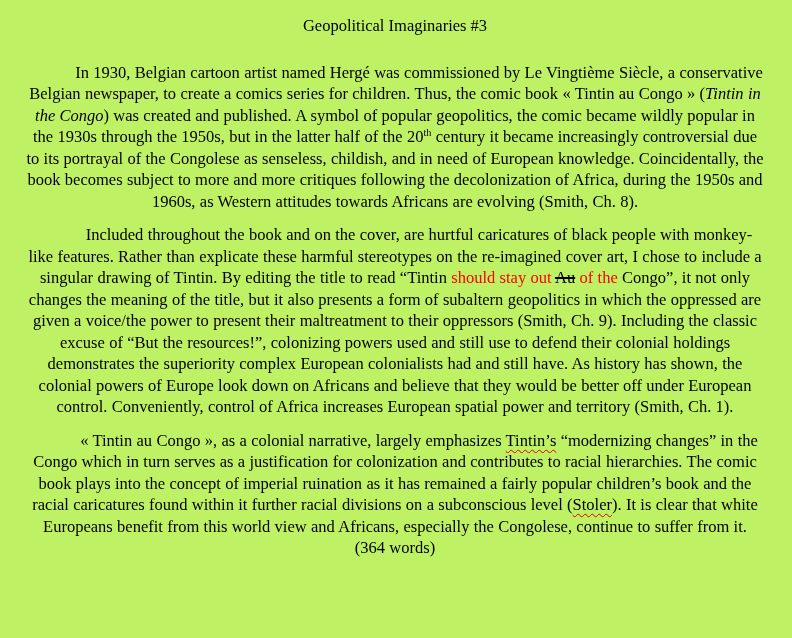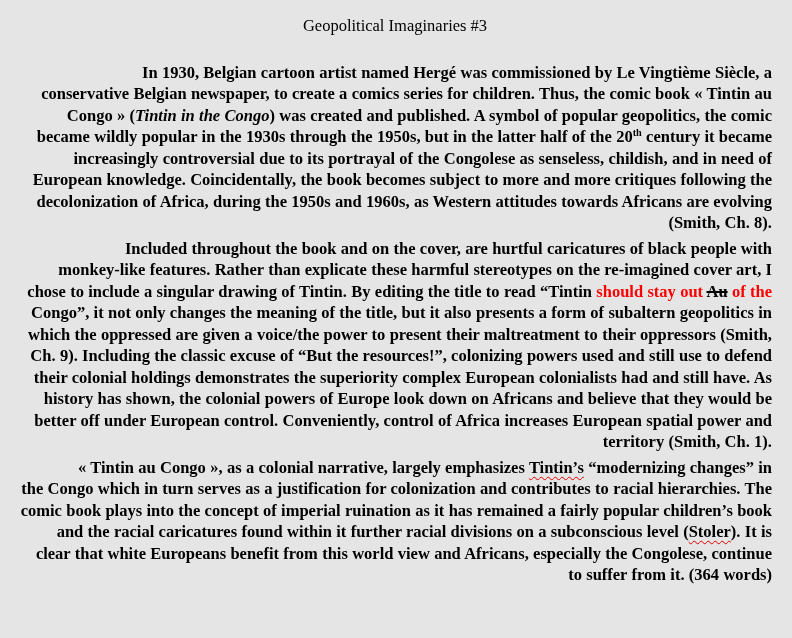--- a/index.html
+++ b/index.html
@@ -5,40 +5,39 @@
   html, body {
     margin: 0;
     padding: 0;
     background: #ffffff;
   }
   .page {
     position: relative;
     width: 792px;
     height: 638px;
     box-sizing: border-box;
-    background: #e5e5e5;
+    background: #bef264;
     padding: 15px 16px 0 14px;
     font-family: "Liberation Serif", "DejaVu Serif", serif;
     font-size: 16.5px;
     line-height: 21.5px;
     color: #000000;
     overflow: hidden;
   }
   .doc-title {
     text-align: center;
     font-weight: normal;
     font-size: 16.5px;
     margin: 0 0 25px 0;
   }
   .para {
-    margin: 4px;
+    margin: 12px;
     text-indent: 48px;
-    text-align: right;
+    text-align: center;
     word-spacing: 0.2px;
-    font-weight: bold;
   }
   
   .run-italic   { font-style: italic; }
   .run-sup      { vertical-align: super; font-size: 0.62em; line-height: 0; }
   .run-red      { color: #ff0000; }
   .run-strike   { text-decoration: line-through; text-decoration-color: #000000; text-decoration-thickness: 1.5px; }
   .run-squiggly {
     text-decoration-line: underline;
     text-decoration-style: wavy;
     text-decoration-color: #e00000;

